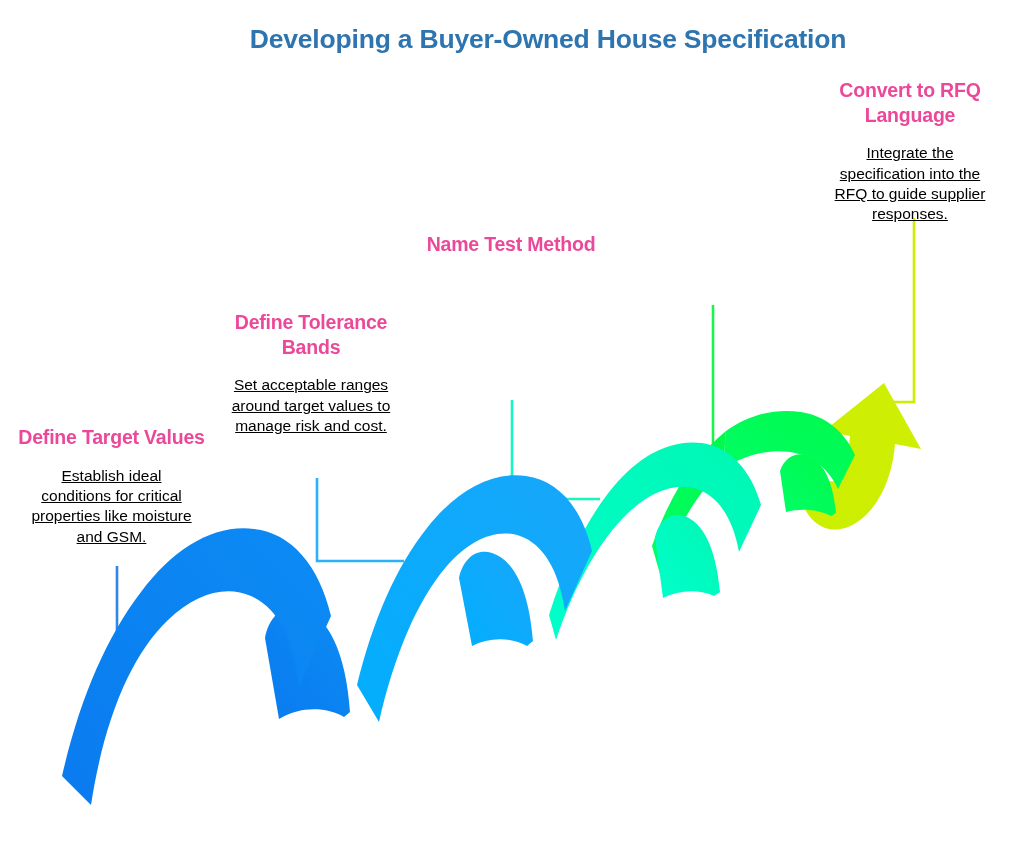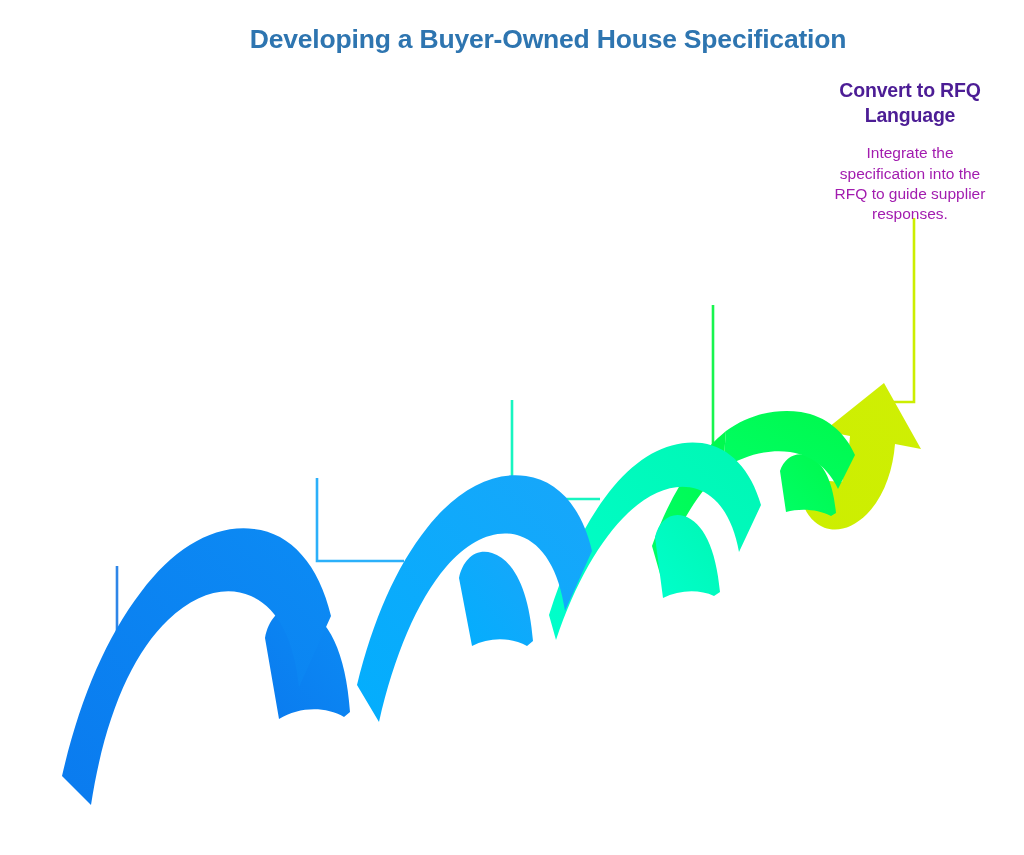--- a/index.html
+++ b/index.html
@@ -45,31 +45,32 @@
     padding-left: 36px;
   }
 
   .step {
     position: absolute;
     text-align: center;
   }
   .step-title {
     font-size: 19.5px;
     font-weight: bold;
-    color: #4c1d95;
+    color: #ec4899;
     line-height: 1.26;
     letter-spacing: -0.2px;
     margin: 0 0 9px 0;
   }
   .step-desc {
     font-size: 15.5px;
     font-weight: normal;
-    color: #a21caf;
+    color: #000000;
     line-height: 1.32;
     margin: 16px;
+    text-decoration: underline;
   }
 
   
   #step-0 { left: 14px;  top: 425px; width: 195px; }
   #step-1 { left: 213px; top: 310px; width: 196px; }
   #step-2 { left: 413px; top: 232px; width: 196px; }
   #step-3 { left: 617px; top: 138px; width: 196px; }
   #step-4 { left: 812px; top: 78px;  width: 196px; }
 </style>
 </head>
@@ -192,23 +193,32 @@
                C277,607 294,638 299,687
                L331,616
                C319,565 291,533 254,529
                C214,524 174,548 141,592
                C105,639 79,702 62,776 Z" fill="url(#grad-seg1)"></path>
     </g>
   </svg>
 
   <div class="chart-title">Developing a Buyer-Owned House Specification</div>
 
-
+  <div class="step" id="step-0">
+    <div class="step-title">Define Target Values</div>
+    <div class="step-desc">Establish ideal conditions for critical properties like moisture and GSM.</div>
+  </div>
+
+  <div class="step" id="step-1">
+    <div class="step-title">Define Tolerance Bands</div>
+    <div class="step-desc">Set acceptable ranges around target values to manage risk and cost.</div>
+  </div>
 
   <div class="step" id="step-2">
+    <div class="step-title">Name Test Method</div>
   </div>
 
   <div class="step" id="step-3">
   </div>
 
   <div class="step" id="step-4">
     <div class="step-title">Convert to RFQ Language</div>
     <div class="step-desc">Integrate the specification into the RFQ to guide supplier responses.</div>
   </div>
 

